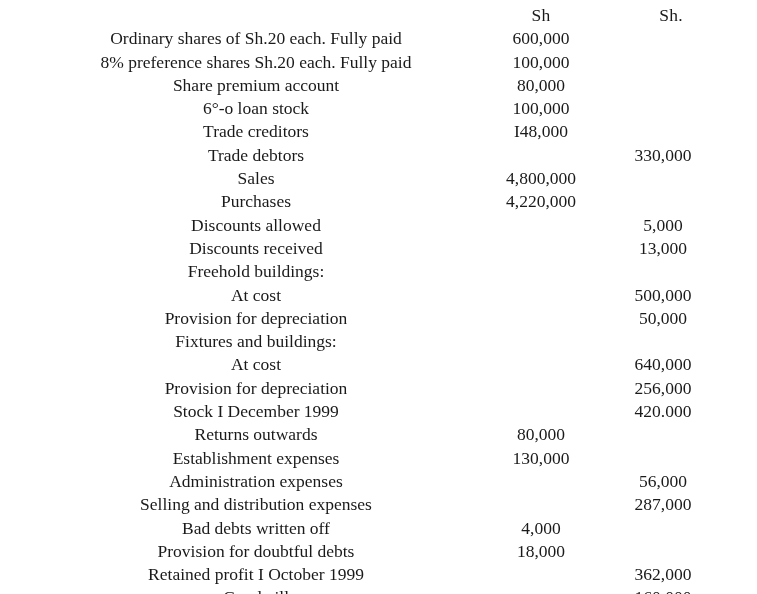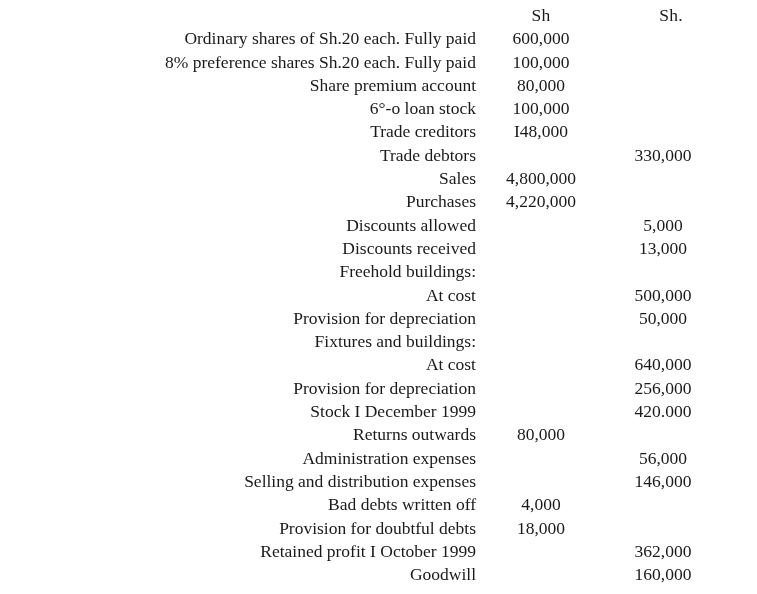--- a/index.html
+++ b/index.html
@@ -39,21 +39,21 @@
     vertical-align: baseline;
     font-weight: normal;
   }
   th.head {
     font-size: 17.5px;
     padding-bottom: 3px;
     letter-spacing: 0.2px;
   }
   th.head-blank { text-align: left; }
   td.desc {
-    text-align: right;
+    text-align: center;
     white-space: nowrap;
     padding-left: 2px;
   }
   td.amt {
     text-align: center;
     padding-right: 16px;
     white-space: nowrap;
   }
   td.amt.col2 {
     padding-right: 16px;
@@ -164,28 +164,33 @@
           <td class="desc">Stock I December 1999</td>
           <td class="amt col1"></td>
           <td class="amt col2">420.000</td>
         </tr>
         <tr>
           <td class="desc">Returns outwards</td>
           <td class="amt col1">80,000</td>
           <td class="amt col2"></td>
         </tr>
         <tr>
+          <td class="desc">Establishment expenses</td>
+          <td class="amt col1">130,000</td>
+          <td class="amt col2"></td>
+        </tr>
+        <tr>
           <td class="desc">Administration expenses</td>
           <td class="amt col1"></td>
           <td class="amt col2">56,000</td>
         </tr>
         <tr>
           <td class="desc">Selling and distribution expenses</td>
           <td class="amt col1"></td>
-          <td class="amt col2">146,000</td>
+          <td class="amt col2">287,000</td>
         </tr>
         <tr>
           <td class="desc">Bad debts written off</td>
           <td class="amt col1">4,000</td>
           <td class="amt col2"></td>
         </tr>
         <tr>
           <td class="desc">Provision for doubtful debts</td>
           <td class="amt col1">18,000</td>
           <td class="amt col2"></td>

